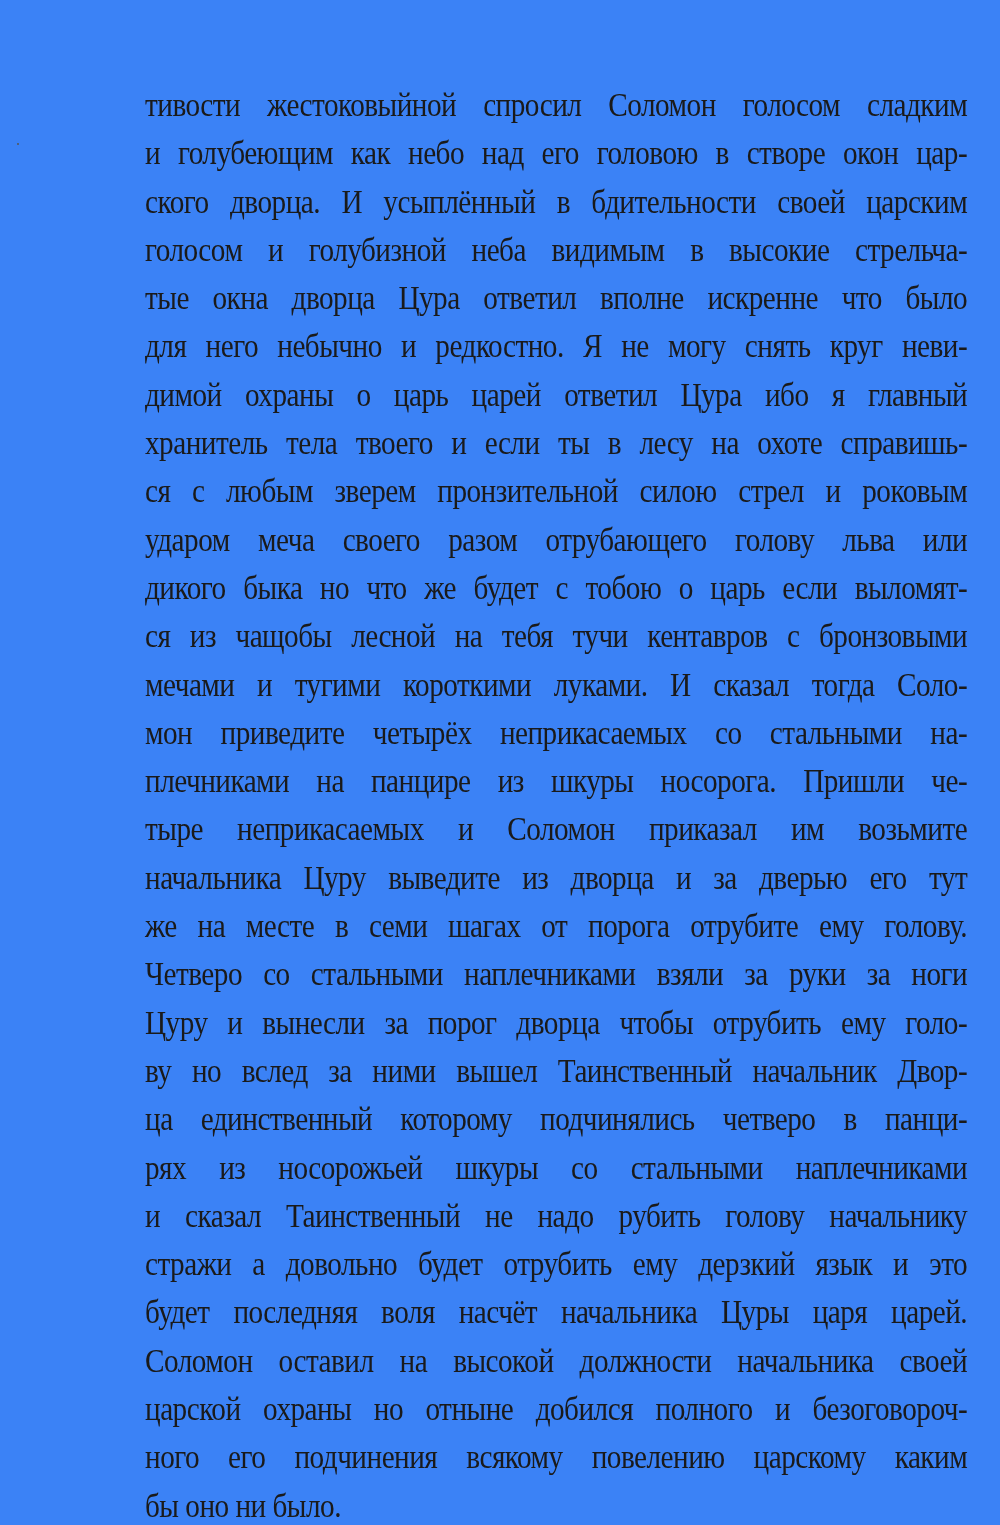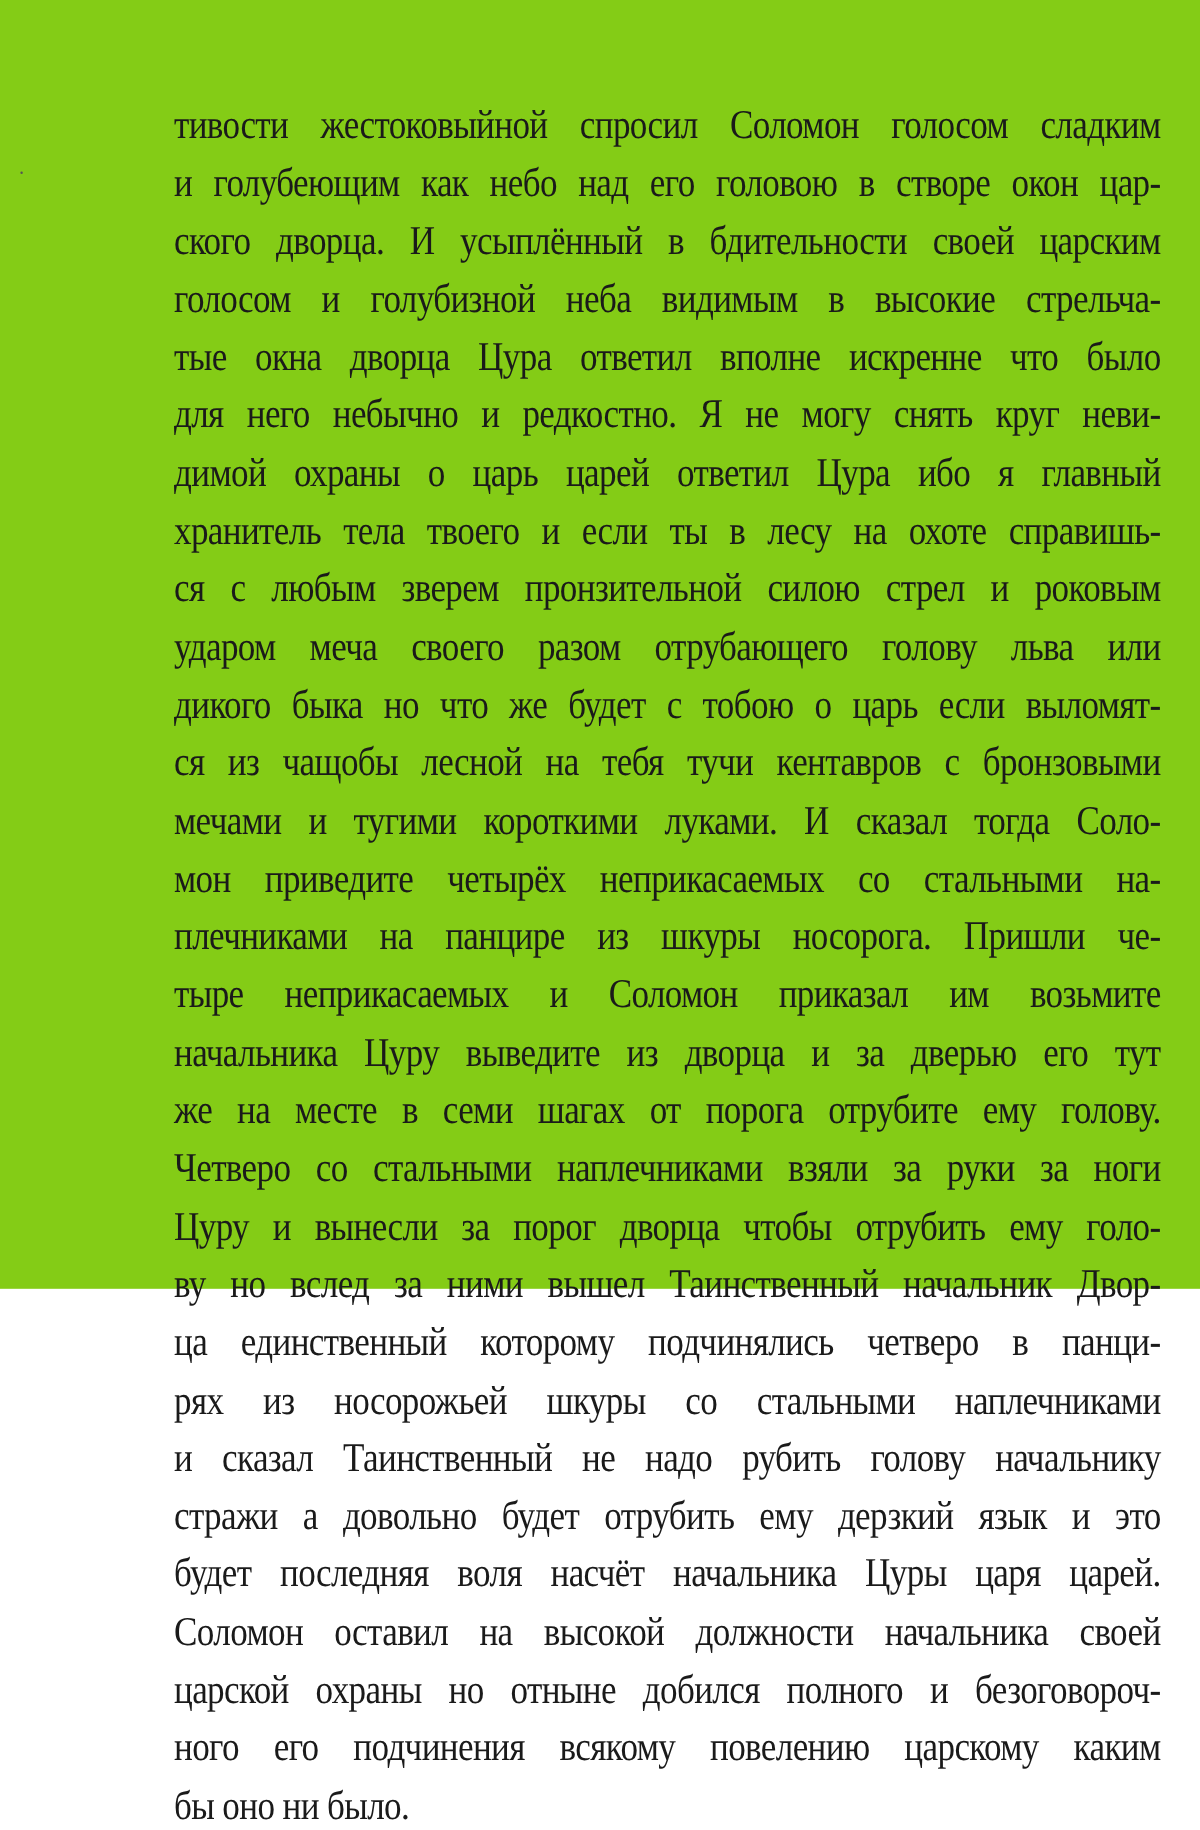--- a/index.html
+++ b/index.html
@@ -1,17 +1,17 @@
 <!DOCTYPE html>
 <html><head>
 <meta charset="utf-8">
 <style>
   html, body { margin: 0; padding: 0; background: #ffffff; }
   body { width: 1000px; height: 1525px; position: relative; overflow: hidden; }
-  .page { position: absolute; left: 0; top: 0; width: 1000px; height: 1074px; background: #84cc16; }
+  .page { position: absolute; left: 0; top: 0; width: 1000px; height: 1525px; background: #3b82f6; }
   .speck { position: absolute; left: 17px; top: 143px; width: 2px; height: 2px; background: #555; border-radius: 50%; }
   .text-block { position: absolute; left: 145px; top: 81px; width: 822px; }
   .line {
     display: block;
     height: 48.3px;
     line-height: 48.3px;
     font-family: "Liberation Serif", serif;
     font-size: 34px;
     color: #1a1a1a;
     white-space: nowrap;

